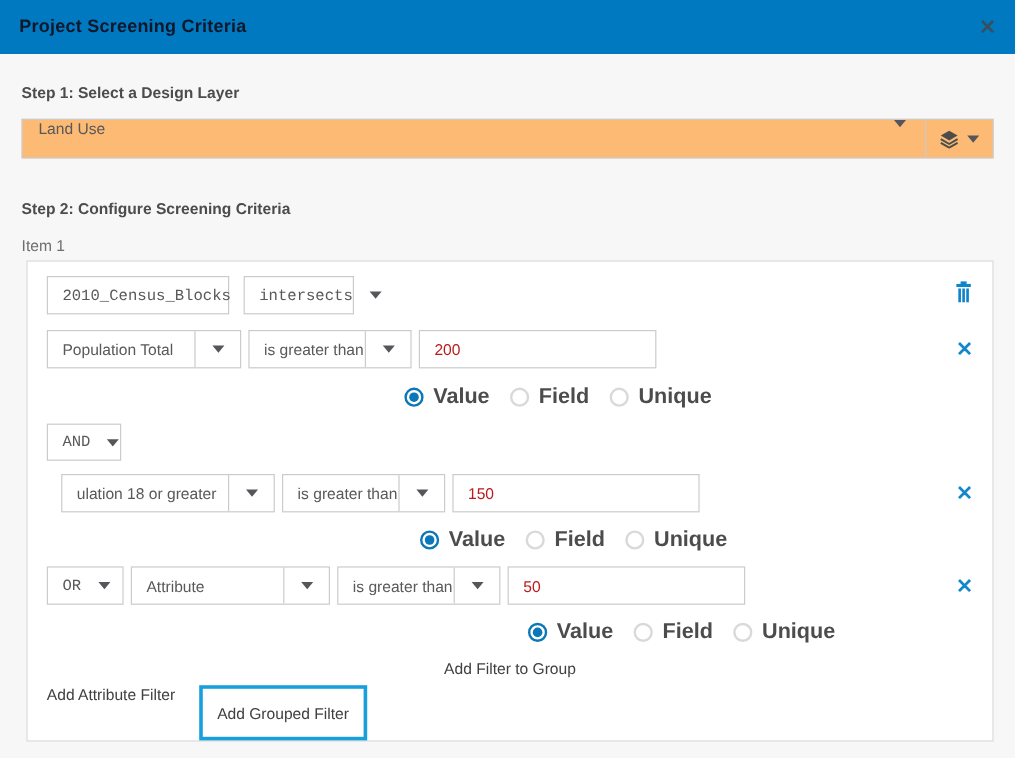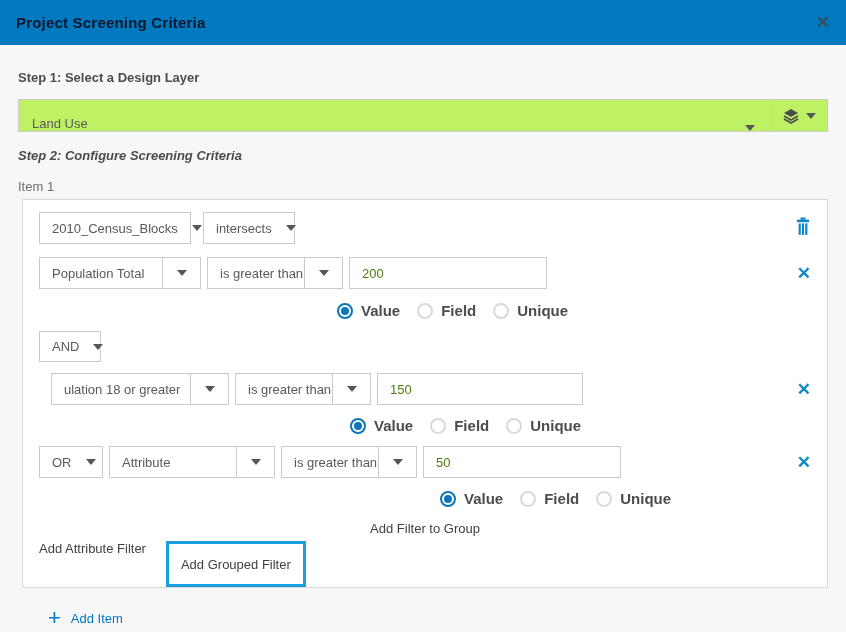--- a/index.html
+++ b/index.html
@@ -16,26 +16,26 @@
   }
   .dlg-title { color:#0f172a; font-size:15px; font-weight:bold; letter-spacing:.2px; }
   .dlg-close {
     margin-left:auto; color:#35505e; font-size:17px; font-weight:bold;
     cursor:pointer; line-height:1;
   }
   
   .content { padding:0 18px; }
   .step-label { font-size:13px; font-weight:bold; color:#4c4c4c; }
   .step1-label { margin-top:25px; }
-  .step2-label { margin-top:16px;font-style:italic; }
+  .step2-label { margin-top:34px; }
 
   
   .layer-select {
-    margin-top:14px; height:33px; background:#bef264;
-    border:1px solid #cbcbcb; display:flex; align-items:flex-end; cursor:pointer;
+    margin-top:14px; height:33px; background:#fdba74;
+    border:1px solid #cbcbcb; display:flex; align-items:flex-start; cursor:pointer;
   }
   .layer-select .sel-text { flex:1; padding-left:13px; font-size:13px; color:#595959; }
   .caret {
     width:0; height:0; display:inline-block;
     border-left:5px solid transparent; border-right:5px solid transparent;
     border-top:6px solid #56565a;
   }
   .layer-select > .caret { margin-right:16px; }
   .layer-btn {
     height:100%; border-left:1px solid #cbcbcb;
@@ -49,42 +49,42 @@
     margin-top:5px; margin-left:4px; background:#fff;
     border:1px solid #d9d9d9; padding:12px 16px 0 16px;
   }
   .row { display:flex; align-items:center; }
   .dd {
     display:inline-flex; align-items:center; height:32px;
     border:1px solid #cbcbcb; background:#fff; font-size:13px; color:#595959;
     cursor:pointer; flex-shrink:0;
   }
   .dd-simple { padding:0 12px; justify-content:space-between; }
-  .dd-simple .dd-txt { margin-right:14px; white-space:nowrap; }
+  .dd-simple .dd-txt { margin-right:14px; white-space:nowrap;font-family:Liberation Mono, monospace; }
   .dd-split .dd-txt { padding:0 12px; white-space:nowrap; overflow:hidden; flex:1; }
   .dd-caretbox {
     width:38px; align-self:stretch; border-left:1px solid #cbcbcb;
     display:flex; align-items:center; justify-content:center; flex-shrink:0;
   }
   .txt-input {
     height:32px; border:1px solid #cbcbcb; background:#fff;
-    font-family:"Liberation Sans", sans-serif; font-size:13px; color:#4d7c0f;
+    font-family:"Liberation Sans", sans-serif; font-size:13px; color:#b91c1c;
     padding:0 12px; outline:none;
   }
   .ml6 { margin-left:6px; }
   .mt13 { margin-top:13px; }
   .mt12 { margin-top:12px; }
   .mt11 { margin-top:11px; }
   .indent12 { margin-left:12px; }
 
   .icon-btn { margin-left:auto; cursor:pointer; display:flex; align-items:center; }
   .x-del { color:#1287c9; font-size:17px; font-weight:bold; line-height:1; }
 
   
-  .radio-row { display:flex; align-items:center; font-size:15px; font-weight:bold; color:#4c4c4c; }
+  .radio-row { display:flex; align-items:center; font-size:18px; font-weight:bold; color:#4c4c4c; }
   .radio-opt { display:flex; align-items:center; margin-right:17px; cursor:pointer; }
   .radio { width:16px; height:16px; border-radius:50%; margin-right:8px; position:relative; background:#fff; }
   .radio-sel { border:2px solid #0c77b8; }
   .radio-sel::after {
     content:""; position:absolute; left:2px; top:2px; width:8px; height:8px;
     border-radius:50%; background:#0c77b8;
   }
   .radio-un { border:2px solid #d9d9d9; }
   .rr1 { margin-left:298px; }
   .rr2 { margin-left:311px; }

